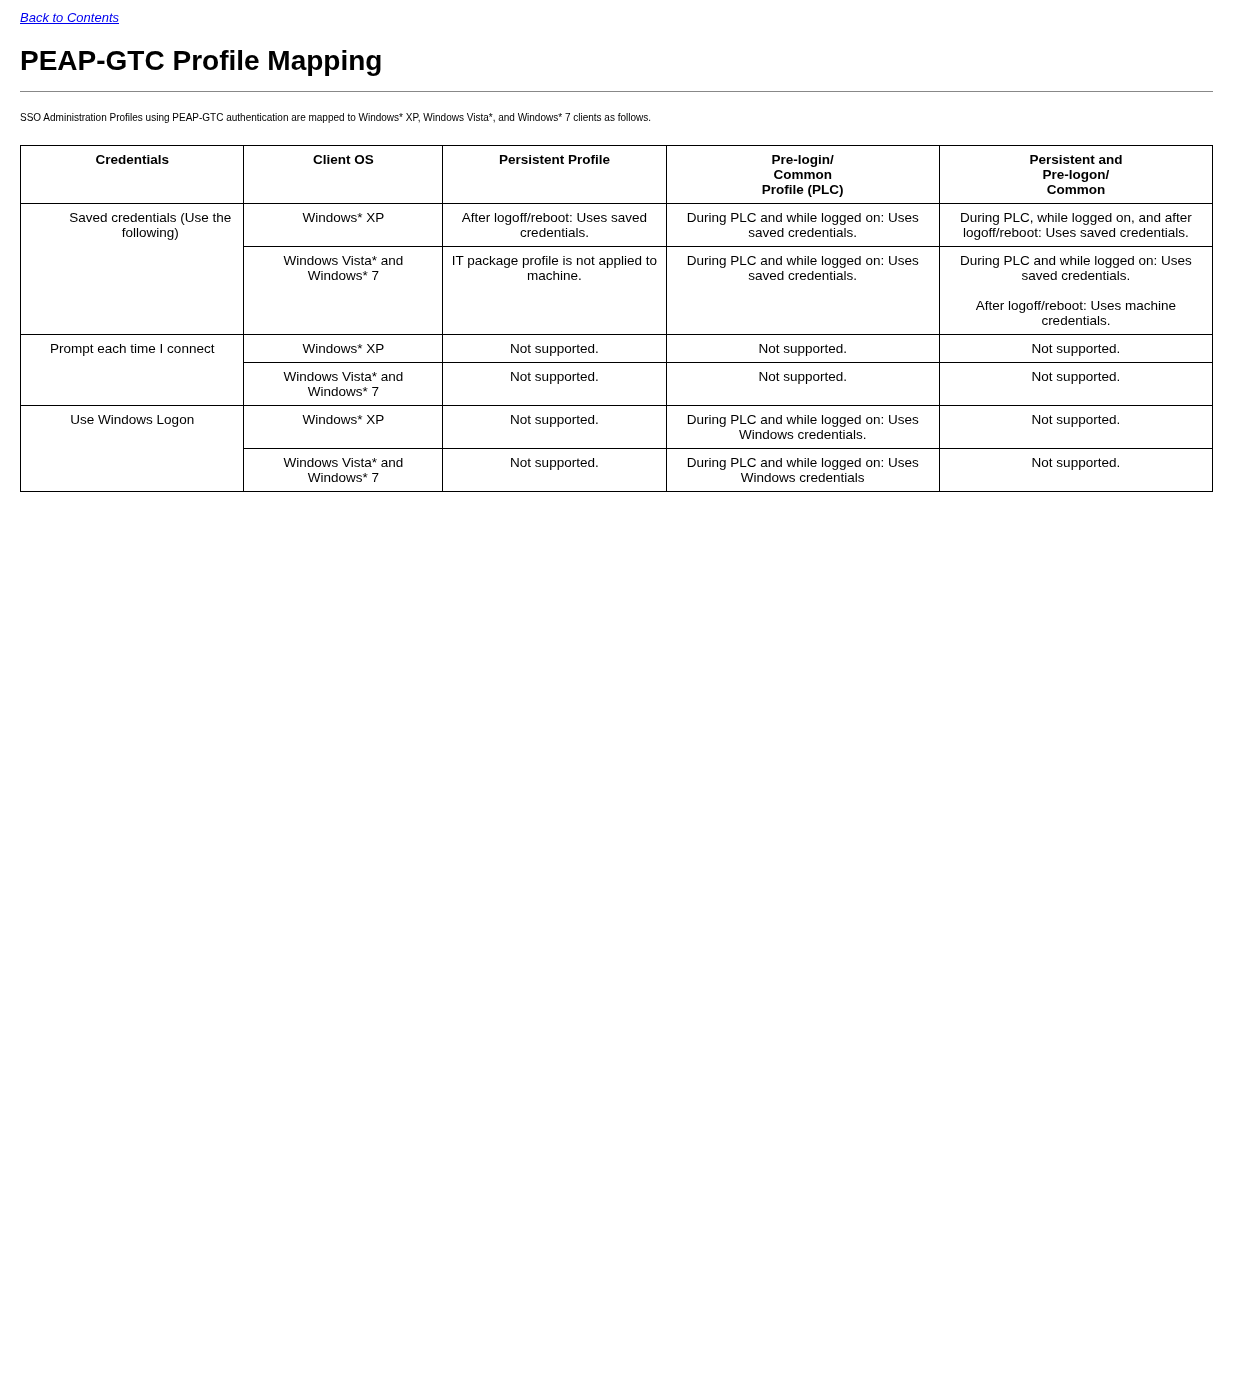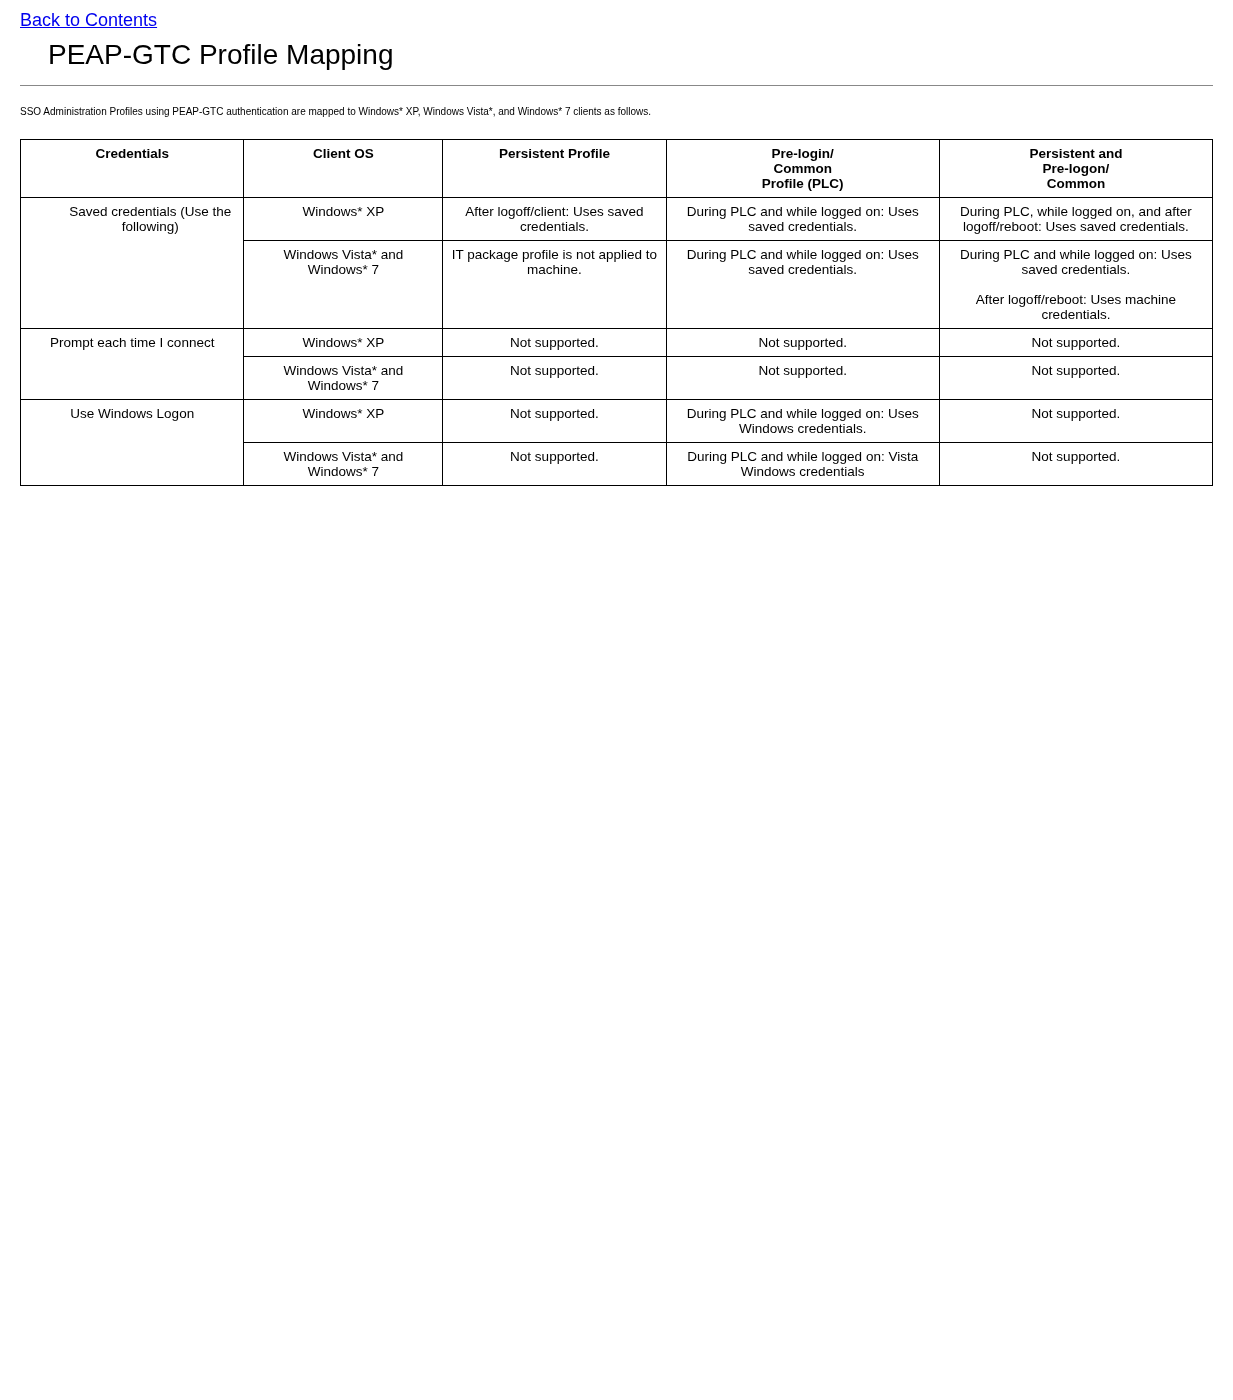--- a/index.html
+++ b/index.html
@@ -10,28 +10,28 @@
       background: #fff;
       padding: 10px 20px 40px 20px;
       max-width: 1233px;
     }
     a {
       color: #0000EE;
       text-decoration: underline;
     }
     #back-link {
       display: block;
-      margin-bottom: 8px;
-      font-size: 18px;
+      margin-bottom: 20px;
+      font-size: 13px;
+      font-style: italic;
     }
     #page-title {
       font-size: 28px;
-      font-weight: normal;
+      font-weight: bold;
       margin-bottom: 10px;
-      margin-left: 28px;
     }
     hr {
       border: none;
       border-top: 1px solid #888;
       margin: 14px 0 18px 0;
     }
     #intro-text {
       margin-bottom: 20px;
       font-size: 10px;
       line-height: 1.5;
@@ -74,21 +74,21 @@
       <th class="col-client-os">Client OS</th>
       <th class="col-persistent">Persistent Profile</th>
       <th class="col-prelogin">Pre-login/<br>Common<br>Profile (PLC)</th>
       <th class="col-persistent-and">Persistent and<br>Pre-logon/<br>Common</th>
     </tr>
   </thead>
   <tbody id="table-body">
   <tr>
         <td rowspan="2" style="vertical-align: top; padding-left: 44px;">Saved credentials (Use the following)</td>
         <td>Windows* XP</td>
-        <td>After logoff/client: Uses saved credentials.</td>
+        <td>After logoff/reboot: Uses saved credentials.</td>
         <td>During PLC and while logged on: Uses saved credentials.</td>
         <td>During PLC, while logged on, and after logoff/reboot: Uses saved credentials.</td>
       </tr>
       <tr>
         <td>Windows Vista* and Windows* 7</td>
         <td>IT package profile is not applied to machine.</td>
         <td>During PLC and while logged on: Uses saved credentials.</td>
         <td>During PLC and while logged on: Uses saved credentials.<br><br>After logoff/reboot: Uses machine credentials.</td>
       </tr>
       <tr>
@@ -107,17 +107,17 @@
       <tr>
         <td rowspan="2" style="vertical-align: top;">Use Windows Logon</td>
         <td>Windows* XP</td>
         <td>Not supported.</td>
         <td>During PLC and while logged on: Uses Windows credentials.</td>
         <td>Not supported.</td>
       </tr>
       <tr>
         <td>Windows Vista* and Windows* 7</td>
         <td>Not supported.</td>
-        <td>During PLC and while logged on: Vista Windows credentials</td>
+        <td>During PLC and while logged on: Uses Windows credentials</td>
         <td>Not supported.</td>
       </tr>
     </tbody>
 </table>
 
 </body></html>

